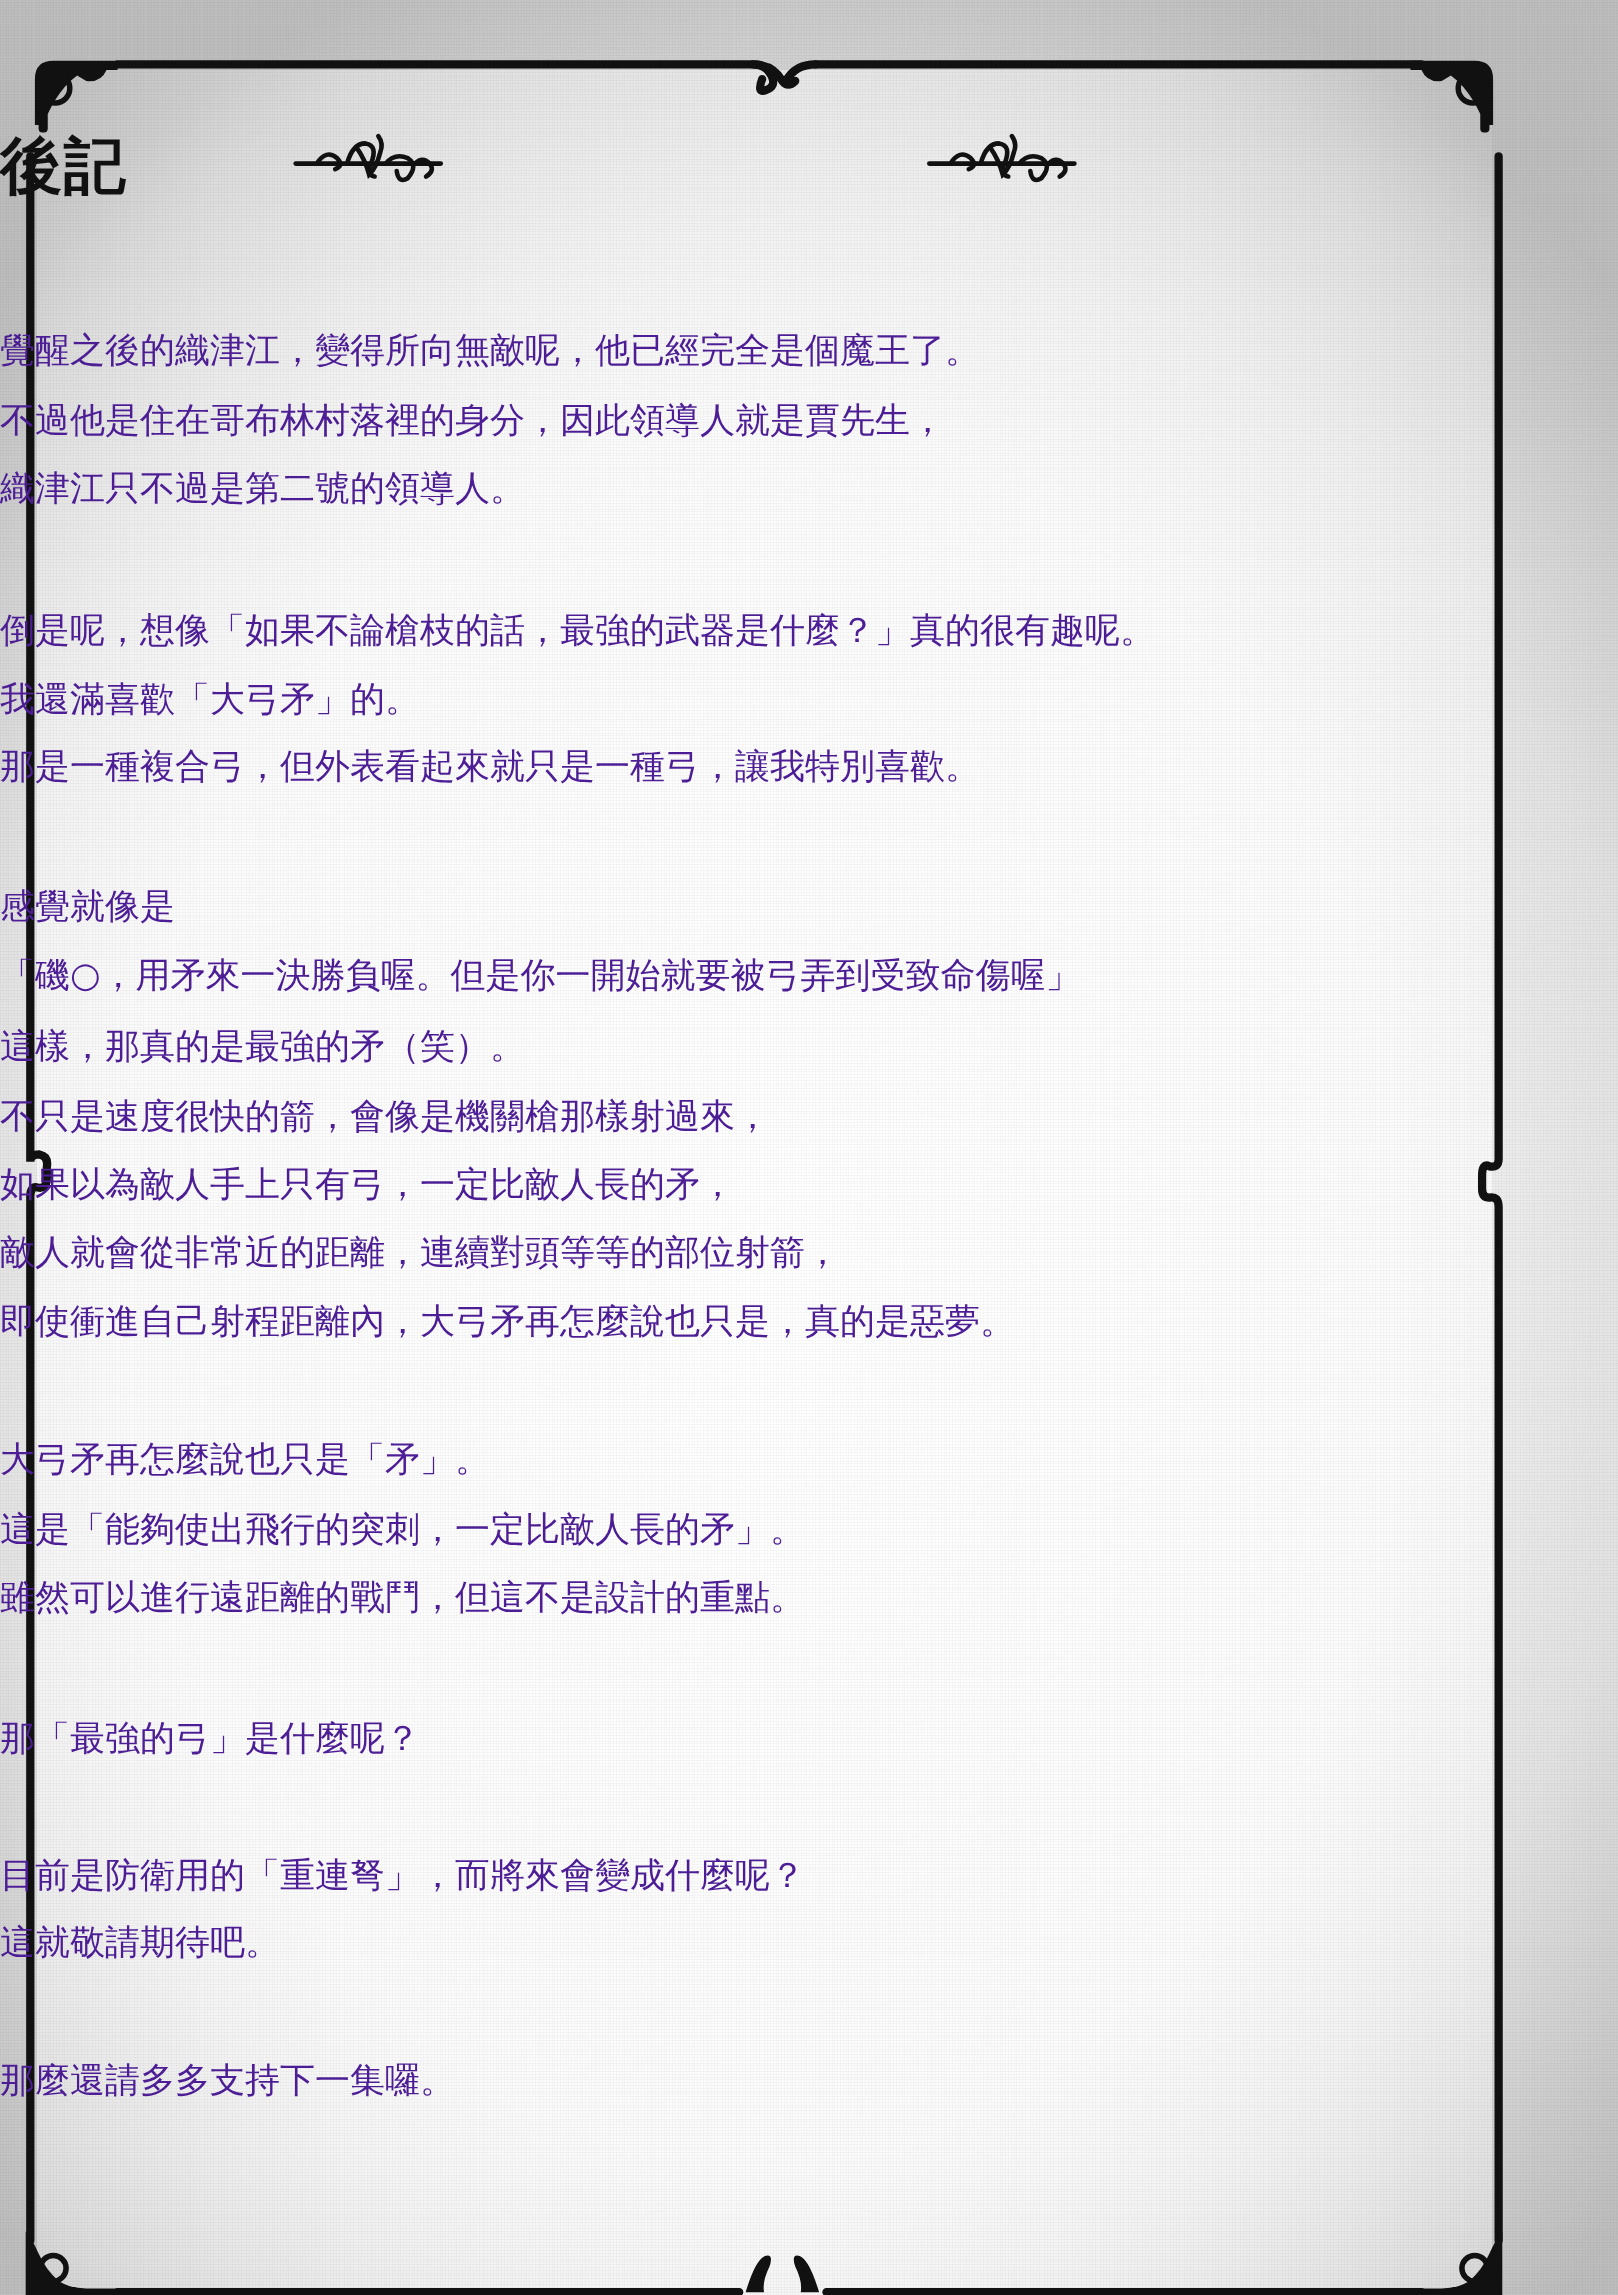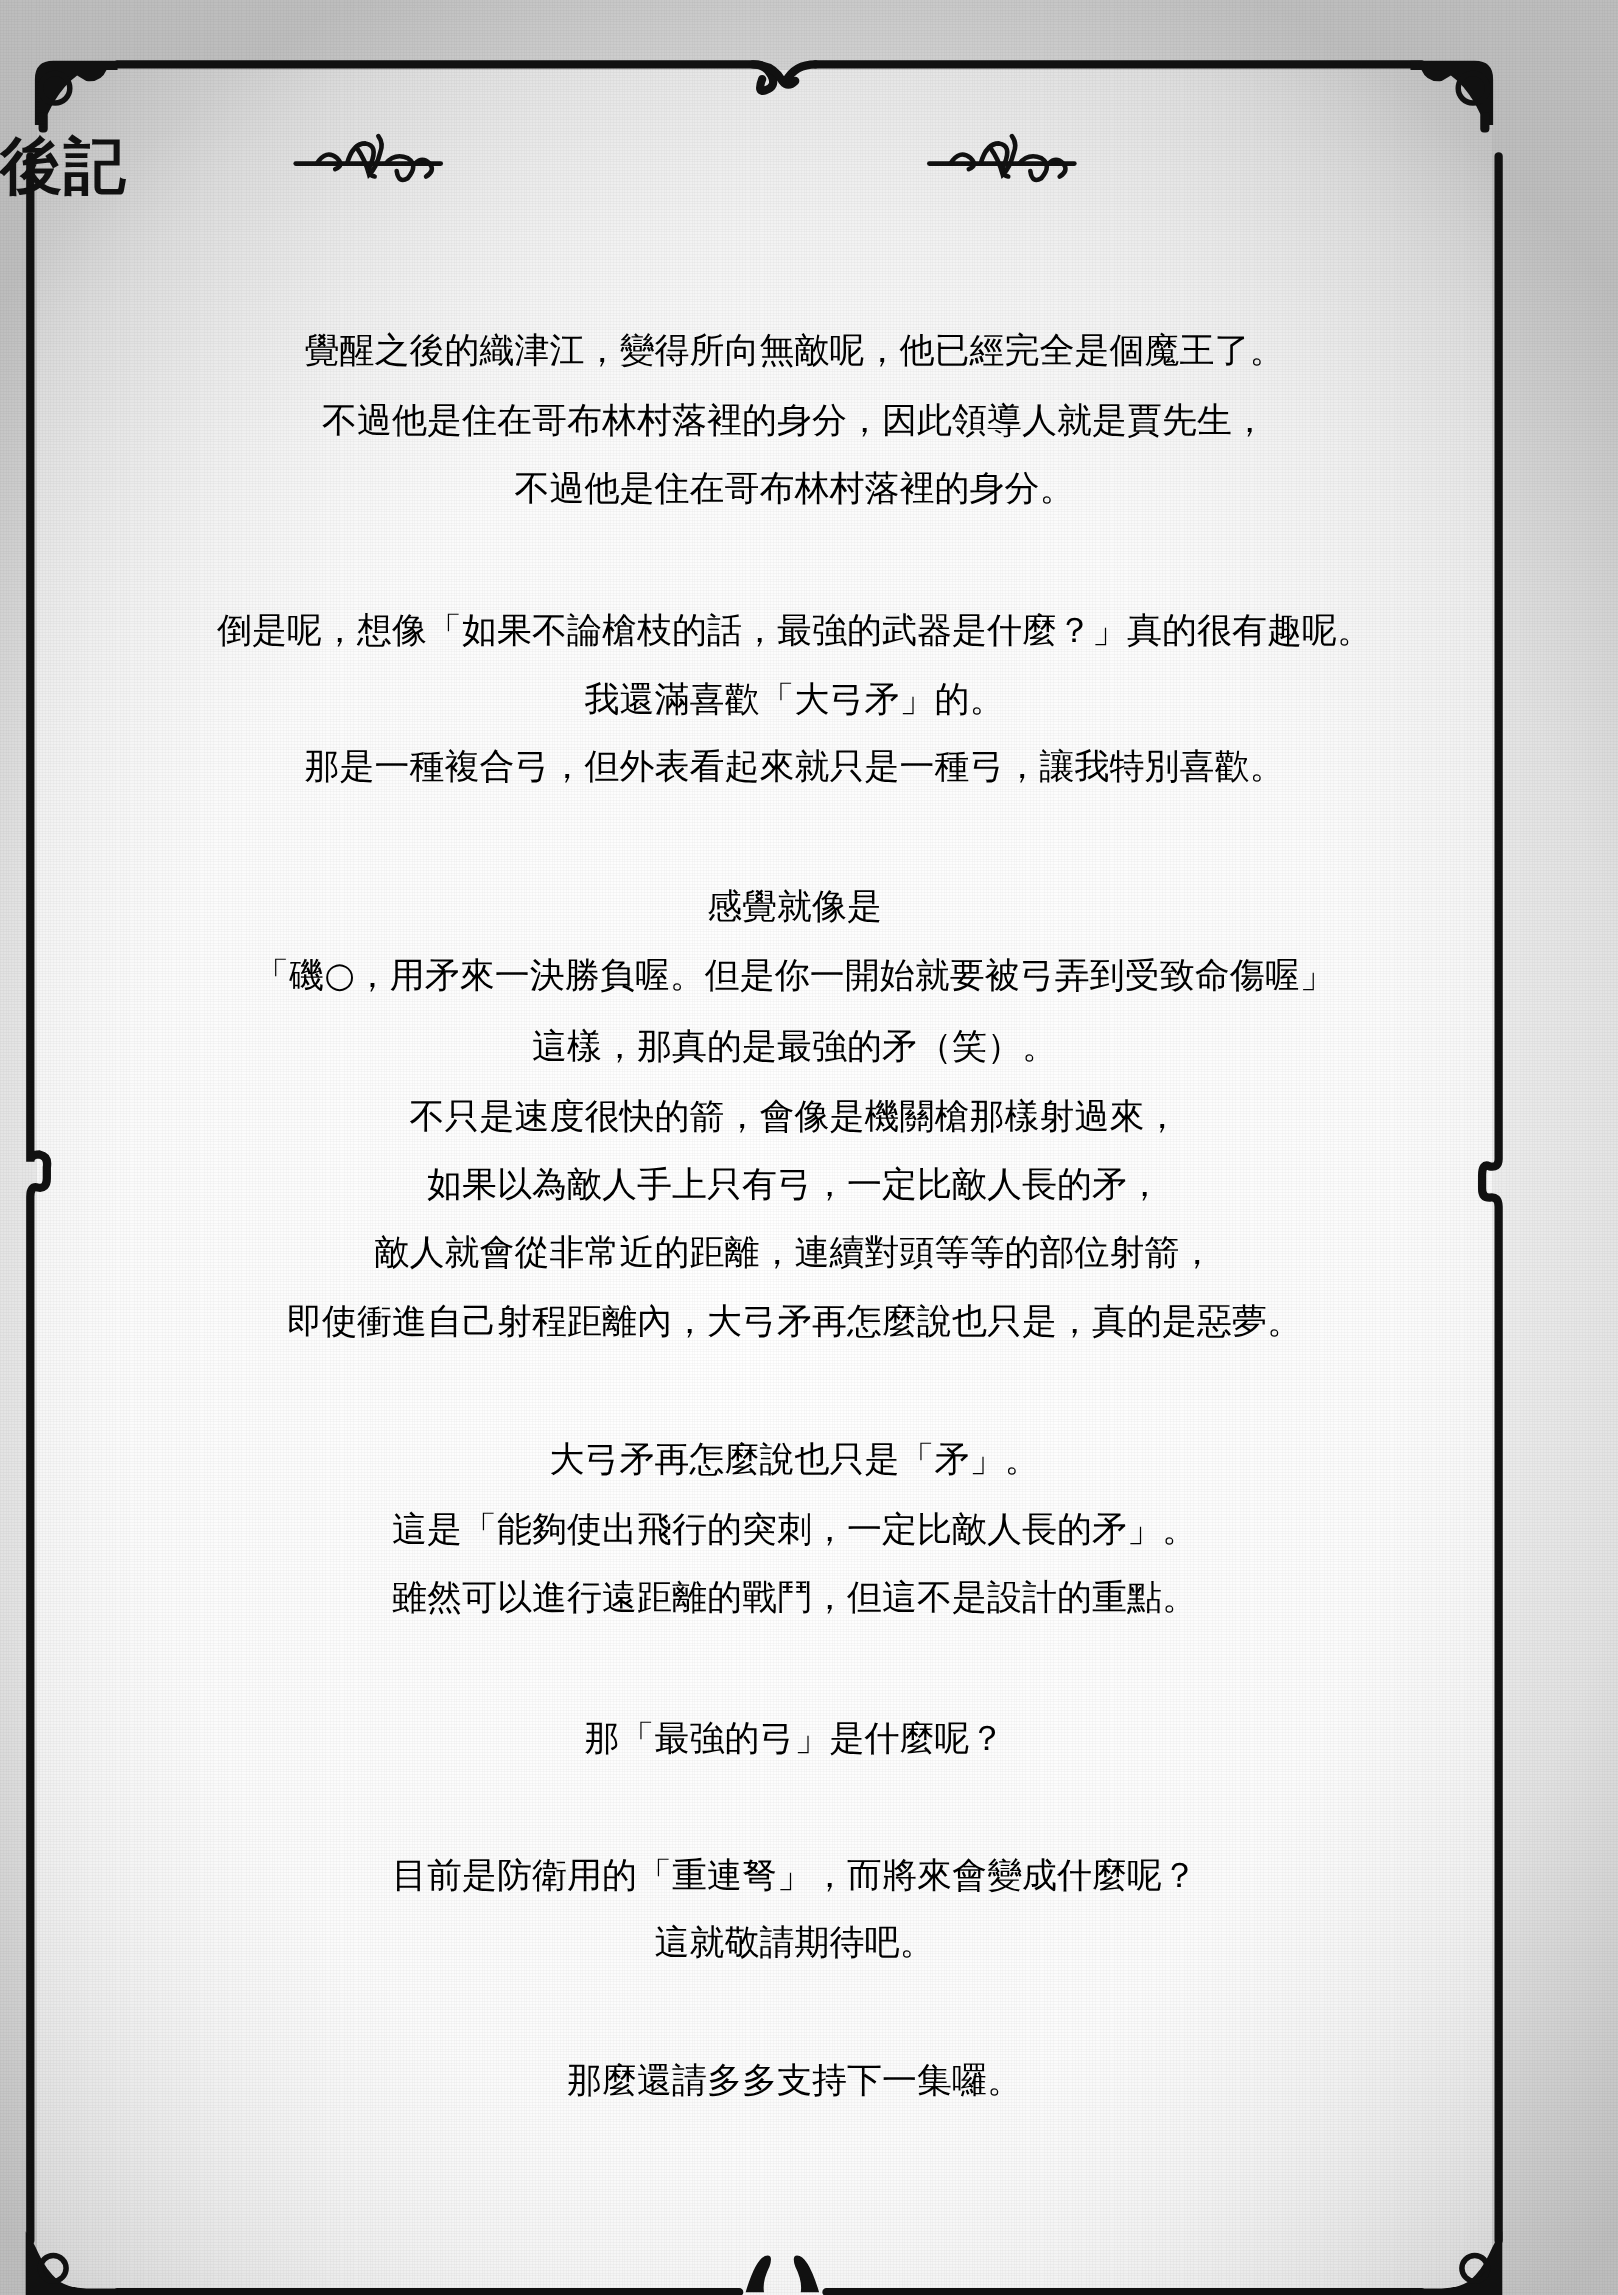--- a/index.html
+++ b/index.html
@@ -25,22 +25,22 @@
     position:absolute; left:37px; top:70px; width:1455px; height:2226px;
     background:radial-gradient(ellipse 80% 70% at 50% 55%, #ffffff 0%, #fbfbfb 55%, rgba(235,235,235,0.6) 85%, rgba(220,220,220,0) 100%);
   }
   svg.frame { position:absolute; left:0; top:0; }
   .title {
     position:absolute; left:0; width:1543px; top:124px;
     font-family:"DejaVu Serif","Liberation Serif",serif;
     font-weight:bold; font-size:62px; letter-spacing:1.8px; color:#111;
   }
   .line {
-    position:absolute; left:0; width:1589px; text-align:center;
-    font-size:35px; line-height:42px; white-space:nowrap; color:#000000;
+    position:absolute; left:0; width:1589px; text-align:left;
+    font-size:35px; line-height:42px; white-space:nowrap; color:#4c1d95;
   }
 </style>
 </head>
 <body>
 
 <div class="page-bg"></div>
 <div class="inner-paper"></div>
 <div class="noise"></div>
 
 <svg class="frame" width="1618" height="2296" viewBox="0 0 1762 2500">
@@ -97,21 +97,21 @@
     <path d="M1142 178 q8 -8 16 0 q6 8 -4 14"></path>
   </g>
 </svg>
 
 <div class="title">後記</div>
 
 <div>
   <div>
     <div class="line" style="top:329px">覺醒之後的織津江，變得所向無敵呢，他已經完全是個魔王了。</div>
     <div class="line" style="top:399px">不過他是住在哥布林村落裡的身分，因此領導人就是賈先生，</div>
-    <div class="line" style="top:467px">不過他是住在哥布林村落裡的身分。</div>
+    <div class="line" style="top:467px">織津江只不過是第二號的領導人。</div>
   </div>
   <div>
     <div class="line" style="top:609px">倒是呢，想像「如果不論槍枝的話，最強的武器是什麼？」真的很有趣呢。</div>
     <div class="line" style="top:678px">我還滿喜歡「大弓矛」的。</div>
     <div class="line" style="top:745px">那是一種複合弓，但外表看起來就只是一種弓，讓我特別喜歡。</div>
   </div>
   <div>
     <div class="line" style="top:885px">感覺就像是</div>
     <div class="line" style="top:954px">「磯○，用矛來一決勝負喔。但是你一開始就要被弓弄到受致命傷喔」</div>
     <div class="line" style="top:1025px">這樣，那真的是最強的矛（笑）。</div>

